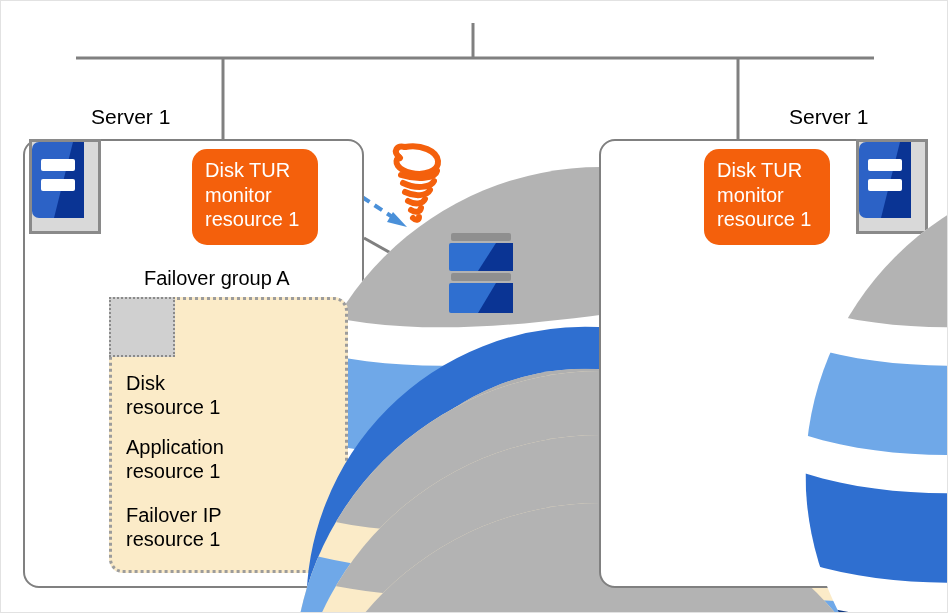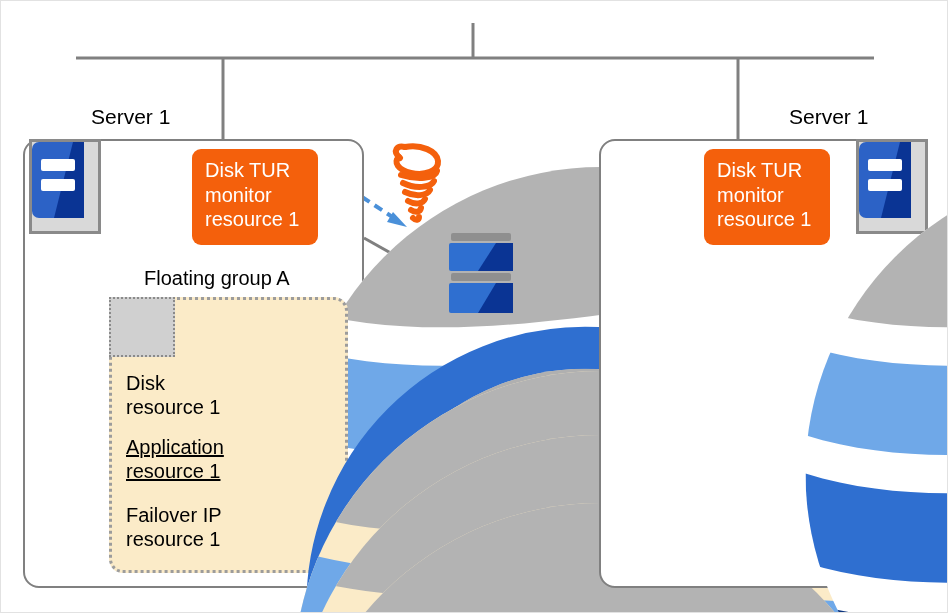--- a/index.html
+++ b/index.html
@@ -46,21 +46,21 @@
     display:flex;align-items:center;justify-content:center;
   }
   #server1-icon-box{left:28px;top:138px;width:72px;height:95px;}
   #server2-icon-box{left:855px;top:138px;width:72px;height:95px;}
   .server-glyph{width:52px;height:76px;display:block;}
 
   
   .monitor-box{
     position:absolute;
     background:#F4600C;
-    border-radius:9px;
+    border-radius:15px;
     color:#ffffff;
     font-size:20px;
     line-height:1.23;
     padding:9px 0 9px 13px;
     box-sizing:border-box;
   }
   #server1-monitor{left:191px;top:148px;width:126px;height:96px;}
   #server2-monitor{left:703px;top:148px;width:126px;height:96px;}
 
   
@@ -89,21 +89,21 @@
   .resource-row{
     position:absolute;
     display:flex;align-items:center;
     left:125px;
   }
   .resource-row .globe{margin-right:12px;flex:none;}
   .resource-label{
     font-size:20px;color:#000;line-height:1.22;white-space:nowrap;
   }
   #res-0{top:370px;}
-  #res-1{top:434px;text-decoration:underline;}
+  #res-1{top:434px;}
   #res-2{top:502px;}
 
   
   #shared-disk{position:absolute;left:447px;top:232px;width:66px;height:84px;}
   #shared-disk-label{
     position:absolute;left:417px;top:322px;
     font-size:21px;color:#000;white-space:nowrap;
   }
 </style>
 </head>
@@ -182,21 +182,21 @@
       </g>
     </svg>
   </div>
 
   <div class="monitor-box" id="server1-monitor">
     <div>Disk TUR</div>
     <div>monitor</div>
     <div>resource 1</div>
   </div>
 
-  <div id="failover-title">Floating group A</div>
+  <div id="failover-title">Failover group A</div>
 
   <div id="failover-box"></div>
 
   <div id="group-icon-box">
     <svg width="46" height="46" viewBox="0 0 44 44">
       <circle cx="22" cy="22" r="17" fill="none" stroke="#2F6FD0" stroke-width="6"></circle>
       <rect x="22" y="17" width="16" height="10" fill="#2F6FD0"></rect>
       <g clip-path="url(#gClip)">
         <rect x="5" y="5" width="34" height="34" fill="#D0D0D0"></rect>
         <path d="M5 5 H39 V12 C30 9 16 17 5 13 Z" fill="#B0B0B0"></path>

